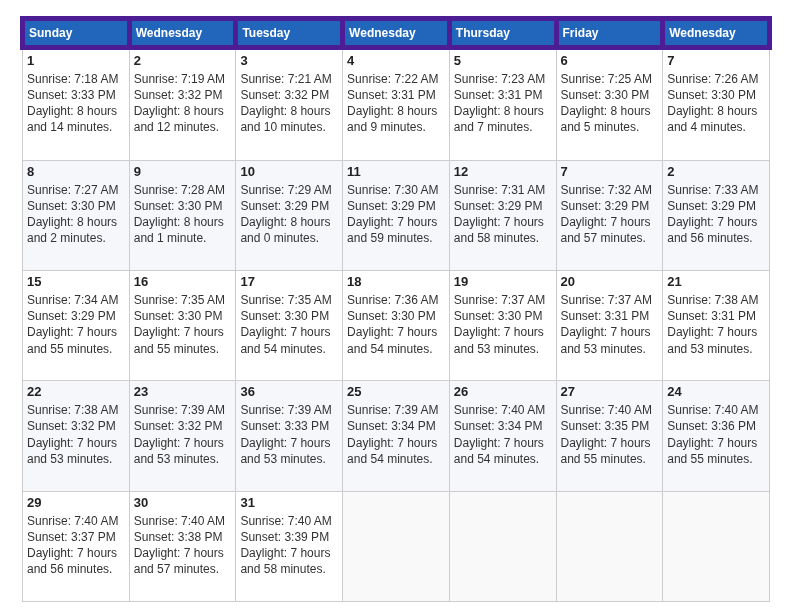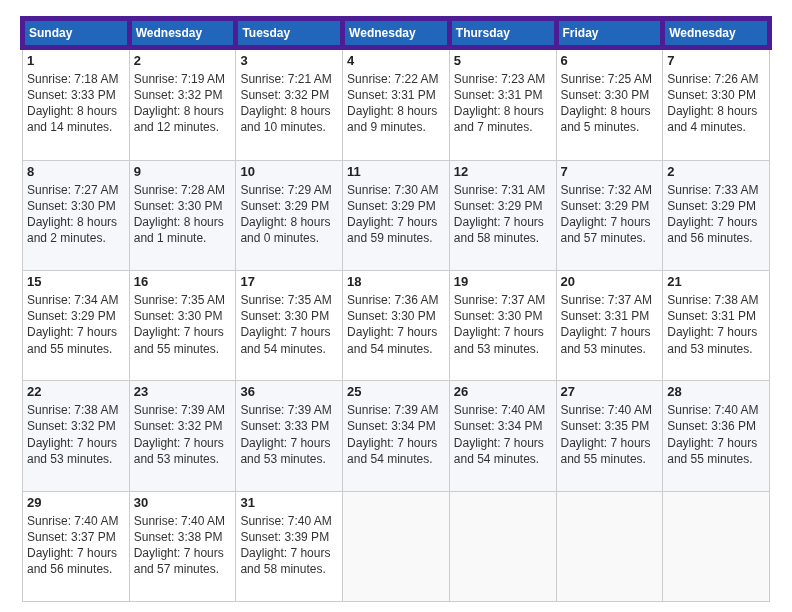--- a/index.html
+++ b/index.html
@@ -226,21 +226,21 @@
           </td>
           <td>
             <span class="day-num">26</span>
             <div class="day-info">Sunrise: 7:40 AM<br>Sunset: 3:34 PM<br>Daylight: 7 hours<br>and 54 minutes.</div>
           </td>
           <td>
             <span class="day-num">27</span>
             <div class="day-info">Sunrise: 7:40 AM<br>Sunset: 3:35 PM<br>Daylight: 7 hours<br>and 55 minutes.</div>
           </td>
           <td>
-            <span class="day-num">28</span>
+            <span class="day-num">24</span>
             <div class="day-info">Sunrise: 7:40 AM<br>Sunset: 3:36 PM<br>Daylight: 7 hours<br>and 55 minutes.</div>
           </td>
         </tr>
         <tr>
           <td>
             <span class="day-num">29</span>
             <div class="day-info">Sunrise: 7:40 AM<br>Sunset: 3:37 PM<br>Daylight: 7 hours<br>and 56 minutes.</div>
           </td>
           <td>
             <span class="day-num">30</span>

